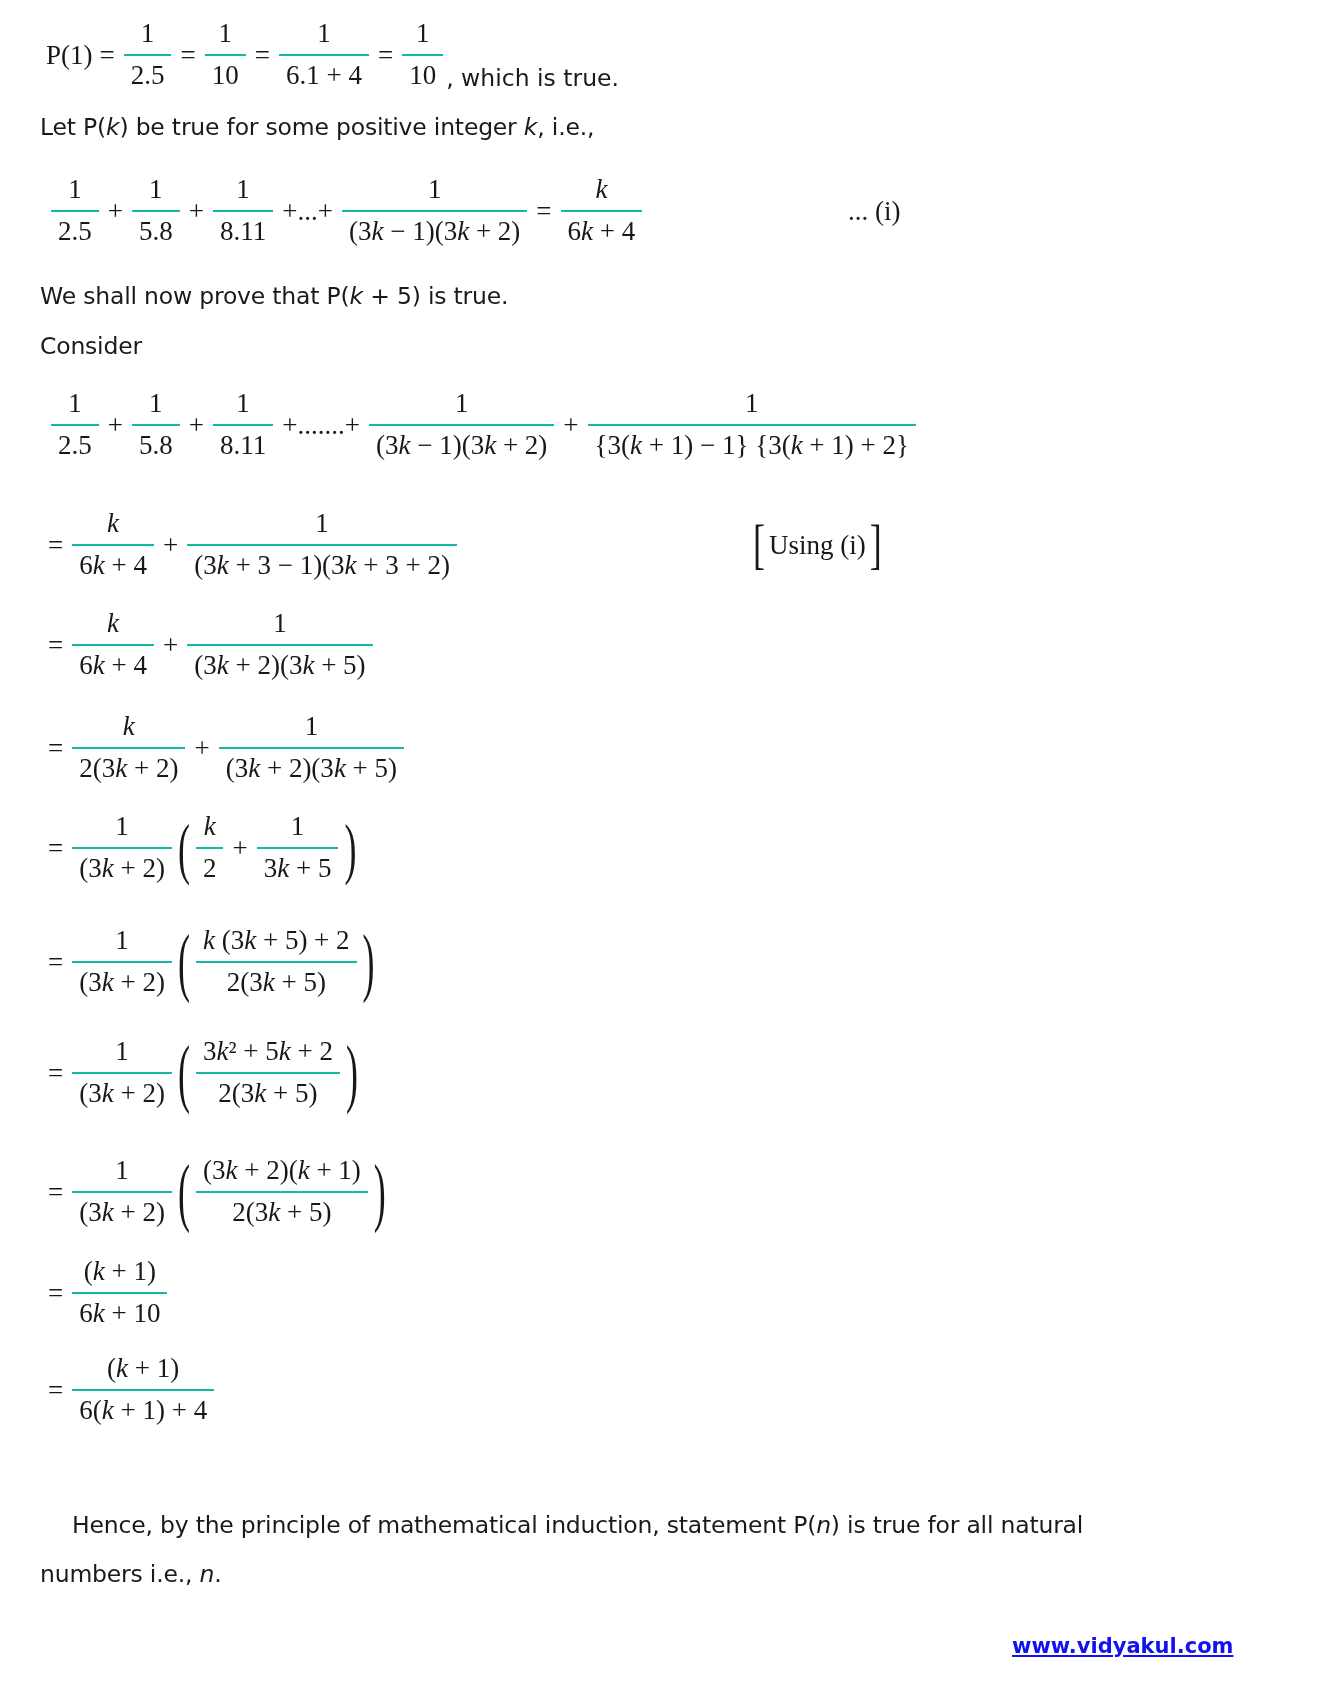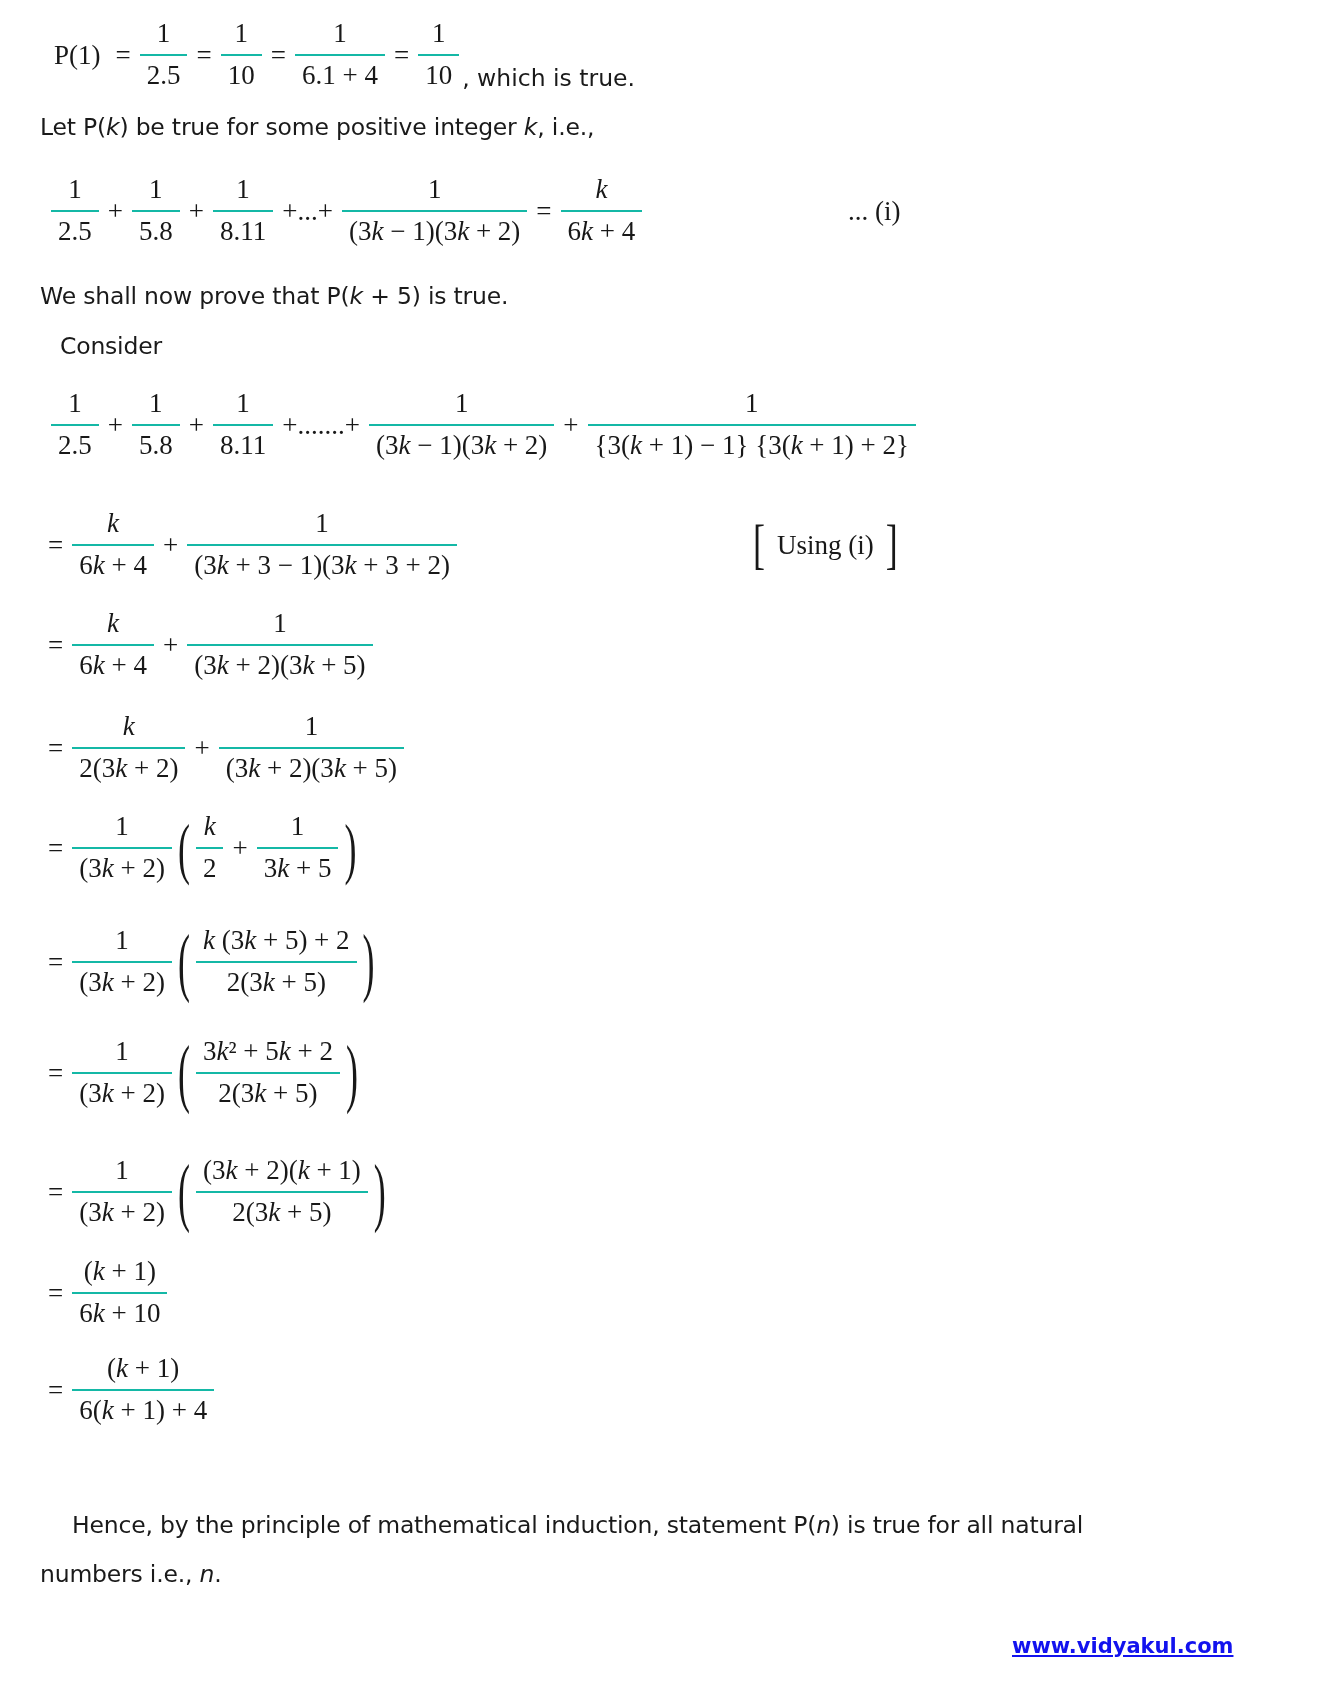--- a/index.html
+++ b/index.html
@@ -7,21 +7,21 @@
         font-family:"DejaVu Sans","Liberation Sans",sans-serif;color:#1a1a1a;}
   .textline{position:absolute;font-size:23.5px;white-space:nowrap;letter-spacing:-0.2px;}
   .textline i, .tail i{font-style:italic;}
   .eq-row{position:absolute;display:flex;align-items:center;}
   .eq{display:inline-flex;align-items:center;white-space:nowrap;
       font-family:"Liberation Serif","DejaVu Serif",serif;font-size:27px;color:#181818;}
   .frac{display:inline-block;text-align:center;margin:0 3px;line-height:1.1;}
   .frac .num{display:block;padding:0 7px 5px;}
   .frac .den{display:block;border-top:2px solid #14b8a6;padding:5px 7px 0;}
   .mop{margin:0 6px;}
-  .mtxt{margin:0 9px;}
+  .mtxt{margin:0 1px;}
   .bigp{display:inline-block;transform-origin:50% 50%;font-size:36px;margin:0 3px;font-weight:400;}
   .tail{font-size:23.5px;align-self:flex-end;padding-bottom:6px;margin-left:0;
         font-family:"DejaVu Sans","Liberation Sans",sans-serif;color:#1a1a1a;white-space:nowrap;}
   .eqnote{position:absolute;font-family:"Liberation Serif","DejaVu Serif",serif;
           font-size:27px;color:#181818;white-space:nowrap;}
   .footer-link{position:absolute;left:1012px;top:1634px;font-size:21px;font-weight:bold;
                color:#1212ee;text-decoration:underline;white-space:nowrap;cursor:pointer;}
 </style>
 </head>
 <body>
@@ -82,21 +82,21 @@
         <span class="frac">
           <span class="num"><i>k</i></span>
           <span class="den">6<i>k</i> + 4</span>
         </span>
       </span>
   </div>
   <div class="eqnote" style="left:848px;top:196px;">... (i)</div>
 
   <div class="textline" style="left:40px;top:282px;"><span>We shall now prove that P(</span><i>k</i><span> + 5) is true.</span></div>
 
-  <div class="textline" style="left:40px;top:332px;margin-left:20px;"><span>Consider</span></div>
+  <div class="textline" style="left:40px;top:332px;"><span>Consider</span></div>
 
   <div class="eq-row" style="left:48px;top:377px;height:96px;">
     <span class="eq">
         <span class="frac">
           <span class="num">1</span>
           <span class="den">2.5</span>
         </span>
         <span class="mop">+</span>
         <span class="frac">
           <span class="num">1</span>

